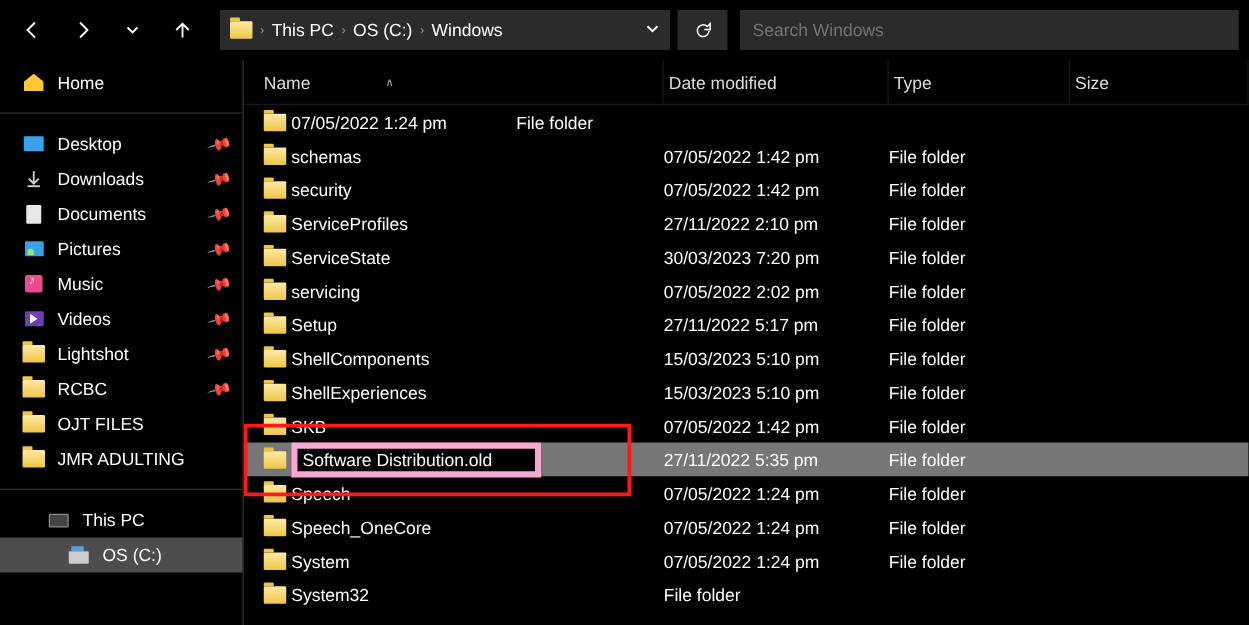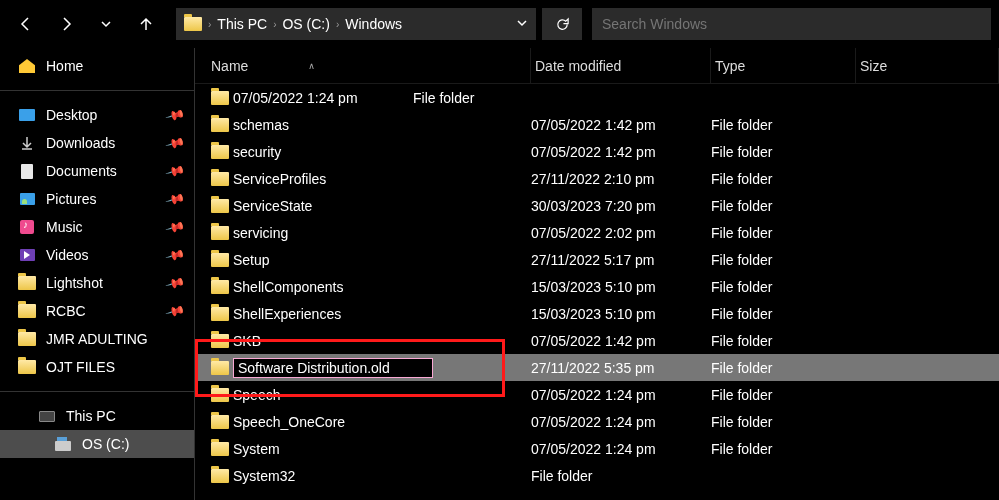--- a/index.html
+++ b/index.html
@@ -53,21 +53,21 @@
 .rows { flex:1; overflow-y:auto; overflow-x:hidden; position:relative; }
 .rows::-webkit-scrollbar { width:14px; }
 .rows::-webkit-scrollbar-track { background:#1a1a1a; }
 .rows::-webkit-scrollbar-thumb { background:#555; }
 .row { display:flex; align-items:center; height:27px; padding-left:16px; cursor:pointer; }
 .row.selected { background:#777; }
 .row .rico { width:22px; flex-shrink:0; }
 .row .rname { width:298px; }
 .row .rdate { width:180px; }
 .row .rtype { width:145px; }
-.rename-input { background:#000; border:1px solid #f9a8d4; color:#fff; font-size:14px; padding:1px 4px; width:200px; font-family:inherit; }
+.rename-input { background:#000; border:5px solid #f9a8d4; color:#fff; font-size:14px; padding:1px 4px; width:200px; font-family:inherit; }
 .highlight-box { position:absolute; border:3px solid #ff1a1a; pointer-events:none; z-index:5; }
 </style>
 </head>
 <body>
 
 <div class="toolbar">
   <div class="nav-btn">
       <svg width="16" height="16" viewBox="0 0 16 16">
         <path d="M10 2 4 8l6 6" stroke="#fff" stroke-width="1.5" fill="none"></path>
       </svg>
@@ -178,27 +178,27 @@
           <div class="sb-ico">
             <div class="folder-ico"></div>
           </div>
           <span>RCBC</span>
           <span class="pin">📌</span>
         </div>
         <div class="sb-item">
           <div class="sb-ico">
             <div class="folder-ico"></div>
           </div>
+          <span>OJT FILES</span>
+        </div>
+        <div class="sb-item">
+          <div class="sb-ico">
+            <div class="folder-ico"></div>
+          </div>
           <span>JMR ADULTING</span>
-        </div>
-        <div class="sb-item">
-          <div class="sb-ico">
-            <div class="folder-ico"></div>
-          </div>
-          <span>OJT FILES</span>
         </div>
       </div>
     <div class="sb-sep"></div>
     <div class="sb-group">
       <div class="sb-item indent">
         <div class="sb-ico">
             <div class="ico-pc"></div>
           </div>
         <span>This PC</span>
       </div>

